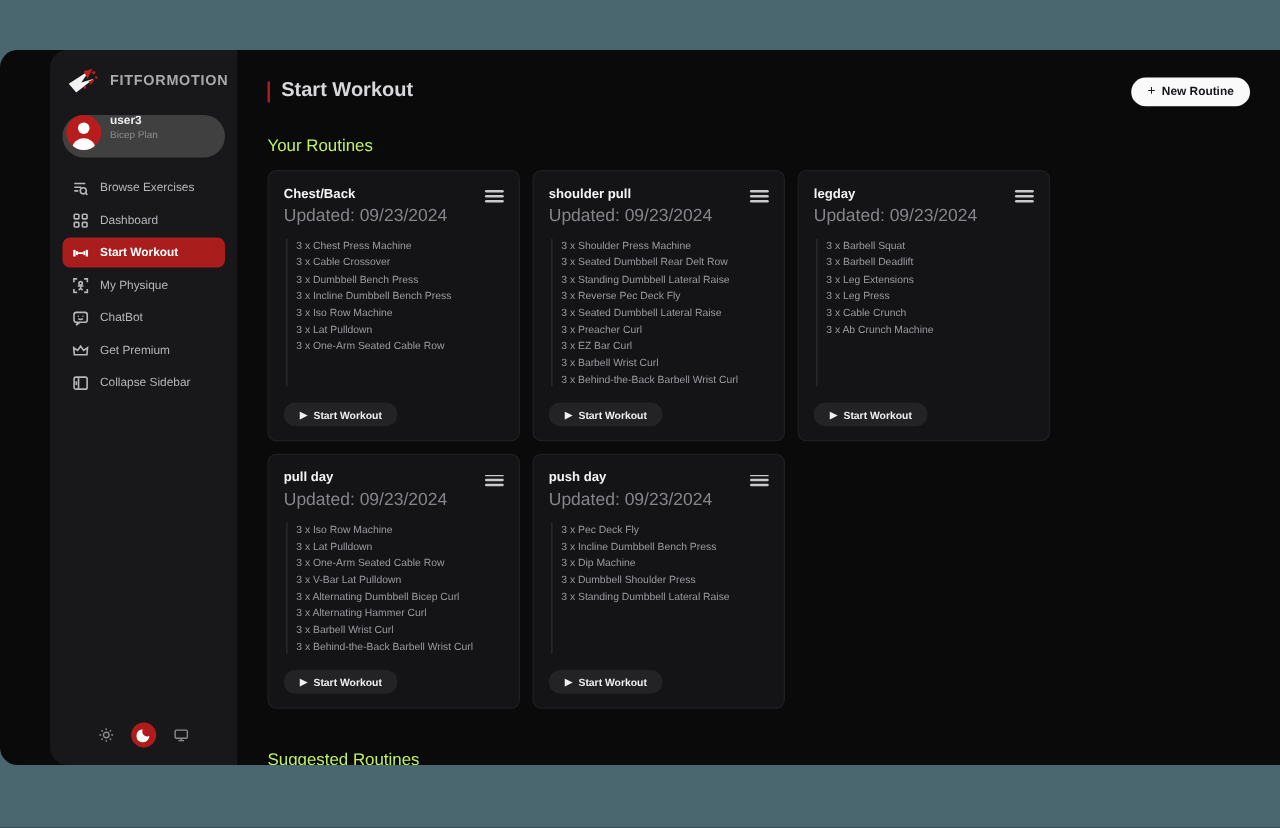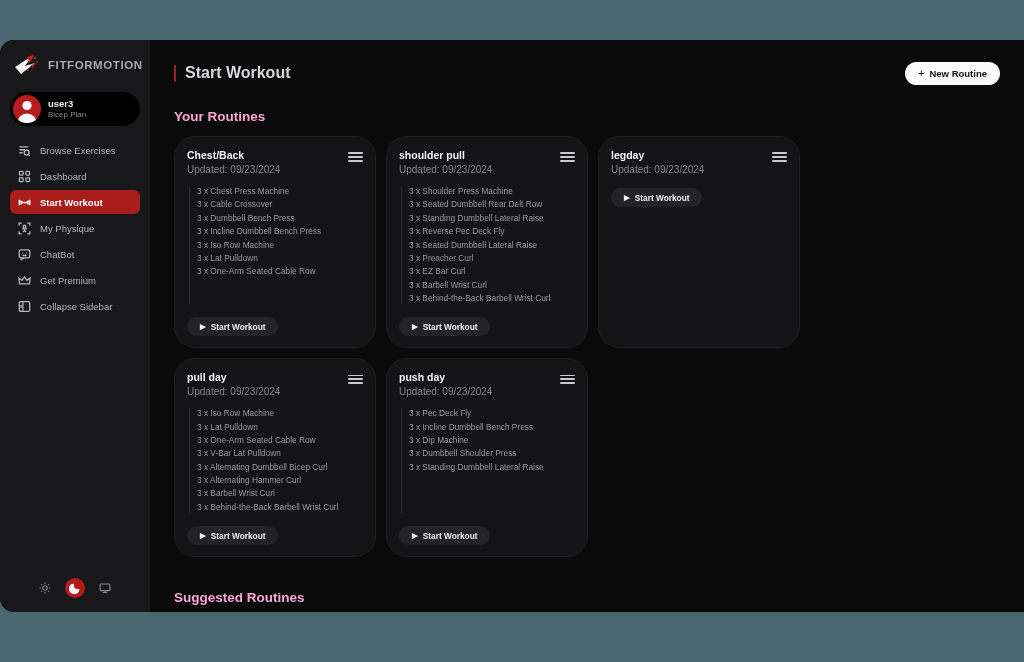--- a/index.html
+++ b/index.html
@@ -15,20 +15,21 @@
   .app-frame {
     position: absolute;
     left: 0; top: 40px;
     width: 1024px; height: 572px;
     background: #0a0a0b;
     border-top-left-radius: 14px;
     border-bottom-left-radius: 14px;
     border-top-right-radius: 0;
     display: flex;
     overflow: hidden;
+    padding-left: 40px;
   }
 
   
   .sidebar {
     width: 150px;
     flex: 0 0 150px;
     background: #18181a;
     border-top-left-radius: 14px;
     border-bottom-left-radius: 14px;
     display: flex;
@@ -41,23 +42,23 @@
   }
   .brand-logo { width: 26px; height: 22px; flex: 0 0 26px; }
   .brand-name {
     color: #a9a9ae; font-size: 11.5px; font-weight: 700;
     letter-spacing: 0.6px;
   }
 
   .user-card {
     margin: 4px 10px 12px 10px;
     height: 34px;
-    background: #000000;
+    background: #404040;
     border-radius: 18px;
-    display: flex; align-items: center; gap: 7px;
+    display: flex; gap: 7px;
     padding-left: 3px;
   }
   .avatar {
     width: 28px; height: 28px; border-radius: 50%;
     background: #b91c1c;
     display: flex; align-items: flex-end; justify-content: center;
     overflow: hidden; flex: 0 0 28px;
   }
   .avatar svg { display: block; }
   .user-meta { display: flex; flex-direction: column; line-height: 1.15; }
@@ -117,41 +118,41 @@
     background: #fafafa; color: #16161a;
     border: none; border-radius: 16px;
     height: 23px; padding: 0 13px;
     font-family: "Liberation Sans", sans-serif;
     font-size: 9.5px; font-weight: 600;
     cursor: pointer;
   }
   .plus-ico { font-size: 11px; line-height: 1; font-weight: 400; }
 
   .section-title {
-    color: #f9a8d4; font-size: 13.5px; font-weight: 700;
+    color: #bef264; font-size: 13.5px; font-weight: 400;
     margin: 21px 0 12px 0;
   }
   .section-title.suggested { margin-top: 33px; }
 
   .cards {
     display: flex; flex-wrap: wrap; gap: 10px;
   }
   .card {
     width: 202px;
     background: #141416;
     border: 1px solid #1f1f22;
-    border-radius: 21px;
+    border-radius: 7px;
     padding: 12px 12px 11px 12px;
     display: flex; flex-direction: column;
     position: relative;
   }
   .card.tall { min-height: 184px; }
   .card-head { display: flex; align-items: flex-start; justify-content: space-between; }
   .card-title { color: #f4f4f6; font-size: 10.5px; font-weight: 700; }
-  .card-updated { color: #85858b; font-size: 10px; margin-top: 3px; }
+  .card-updated { color: #85858b; font-size: 14px; margin-top: 3px; }
   .menu-btn {
     width: 15px; height: 14px; display: flex; flex-direction: column;
     justify-content: center; gap: 2.5px; cursor: pointer; margin-top: 1px;
   }
   .menu-btn span { display: block; height: 1.4px; background: #c9c9ce; border-radius: 1px; }
 
   .ex-list {
     margin: 11px 0 0 2px;
     border-left: 1px solid #2c2c30;
     padding-left: 7px;
@@ -406,20 +407,28 @@
           <div>
             <div class="card-title">legday</div>
             <div class="card-updated">Updated: 09/23/2024</div>
           </div>
           <span class="menu-btn">
               <span></span>
               <span></span>
               <span></span>
             </span>
         </div>
+        <div class="ex-list">
+          <div class="ex-item">3 x Barbell Squat</div>
+          <div class="ex-item">3 x Barbell Deadlift</div>
+          <div class="ex-item">3 x Leg Extensions</div>
+          <div class="ex-item">3 x Leg Press</div>
+          <div class="ex-item">3 x Cable Crunch</div>
+          <div class="ex-item">3 x Ab Crunch Machine</div>
+        </div>
         <button class="start-btn">
           <span class="play-ico">▶</span>
           <span>Start Workout</span>
         </button>
       </div>
 
       <div class="card tall">
         <div class="card-head">
           <div>
             <div class="card-title">pull day</div>

